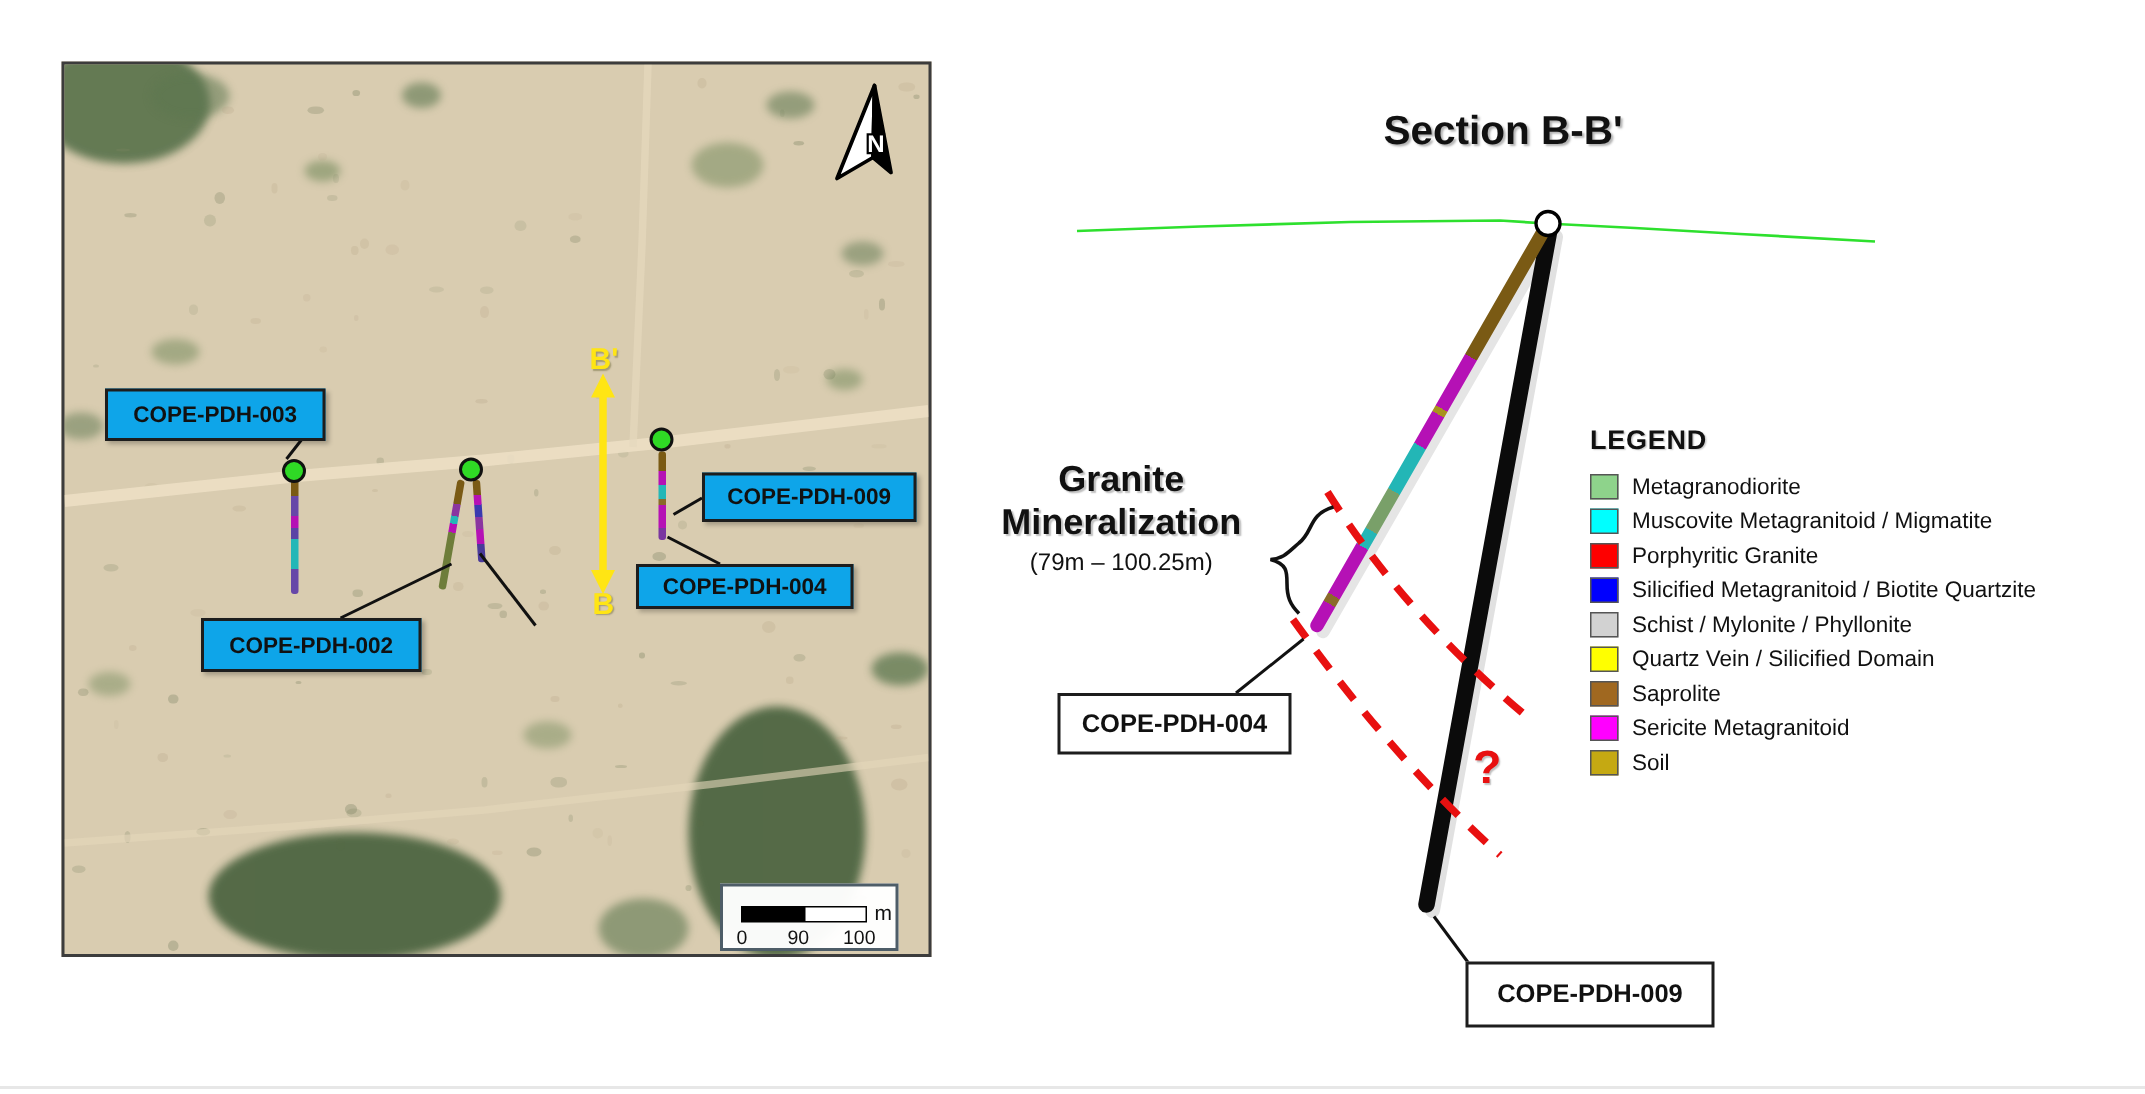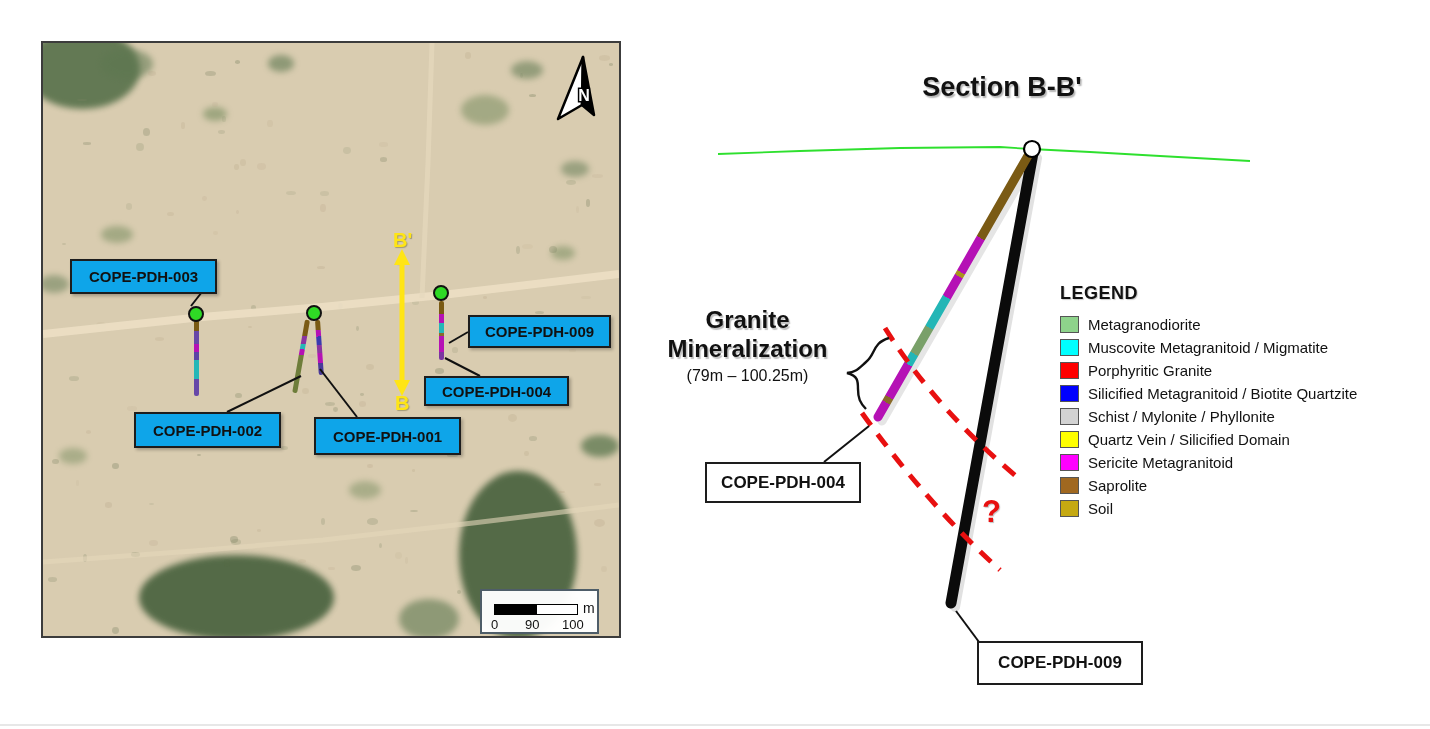--- a/index.html
+++ b/index.html
@@ -226,21 +226,20 @@
 
   <div class="collar" style="left:145px;top:263px;"></div>
   <div class="collar" style="left:263px;top:262px;"></div>
   <div class="collar" style="left:390px;top:242px;"></div>
 
   <div class="sec-letter" style="left:350px;top:186px;">B'</div>
   <div class="sec-letter" style="left:352px;top:349px;">B</div>
 
   <div class="map-label" style="left:27px;top:216px;width:147px;height:35px;">COPE-PDH-003</div>
   <div class="map-label" style="left:91px;top:369px;width:147px;height:36px;">COPE-PDH-002</div>
-  <div class="map-label" style="left:271px;top:374px;width:147px;height:38px;">COPE-PDH-001</div>
   <div class="map-label" style="left:425px;top:272px;width:143px;height:33px;">COPE-PDH-009</div>
   <div class="map-label" style="left:381px;top:333px;width:145px;height:30px;">COPE-PDH-004</div>
 
   <div id="scalebox">
     <div id="scalebar-black"></div>
     <div id="scalebar-white"></div>
     <div id="scale-unit">m</div>
     <div class="scale-num" style="left:9px;">0</div>
     <div class="scale-num" style="left:43px;">90</div>
     <div class="scale-num" style="left:80px;">100</div>
@@ -327,27 +326,27 @@
       </div>
       <div class="legend-row">
         <span class="legend-swatch" style="background: rgb(210, 210, 210);"></span>
         <span class="legend-label">Schist / Mylonite / Phyllonite</span>
       </div>
       <div class="legend-row">
         <span class="legend-swatch" style="background: rgb(255, 255, 0);"></span>
         <span class="legend-label">Quartz Vein / Silicified Domain</span>
       </div>
       <div class="legend-row">
+        <span class="legend-swatch" style="background: rgb(160, 104, 32);"></span>
+        <span class="legend-label">Saprolite</span>
+      </div>
+      <div class="legend-row">
         <span class="legend-swatch" style="background: rgb(255, 0, 255);"></span>
         <span class="legend-label">Sericite Metagranitoid</span>
       </div>
       <div class="legend-row">
-        <span class="legend-swatch" style="background: rgb(160, 104, 32);"></span>
-        <span class="legend-label">Saprolite</span>
-      </div>
-      <div class="legend-row">
         <span class="legend-swatch" style="background: rgb(197, 169, 18);"></span>
         <span class="legend-label">Soil</span>
       </div>
     </div>
 </div>
 
 <div id="bottom-line" class="abs"></div>
 
 </body></html>

